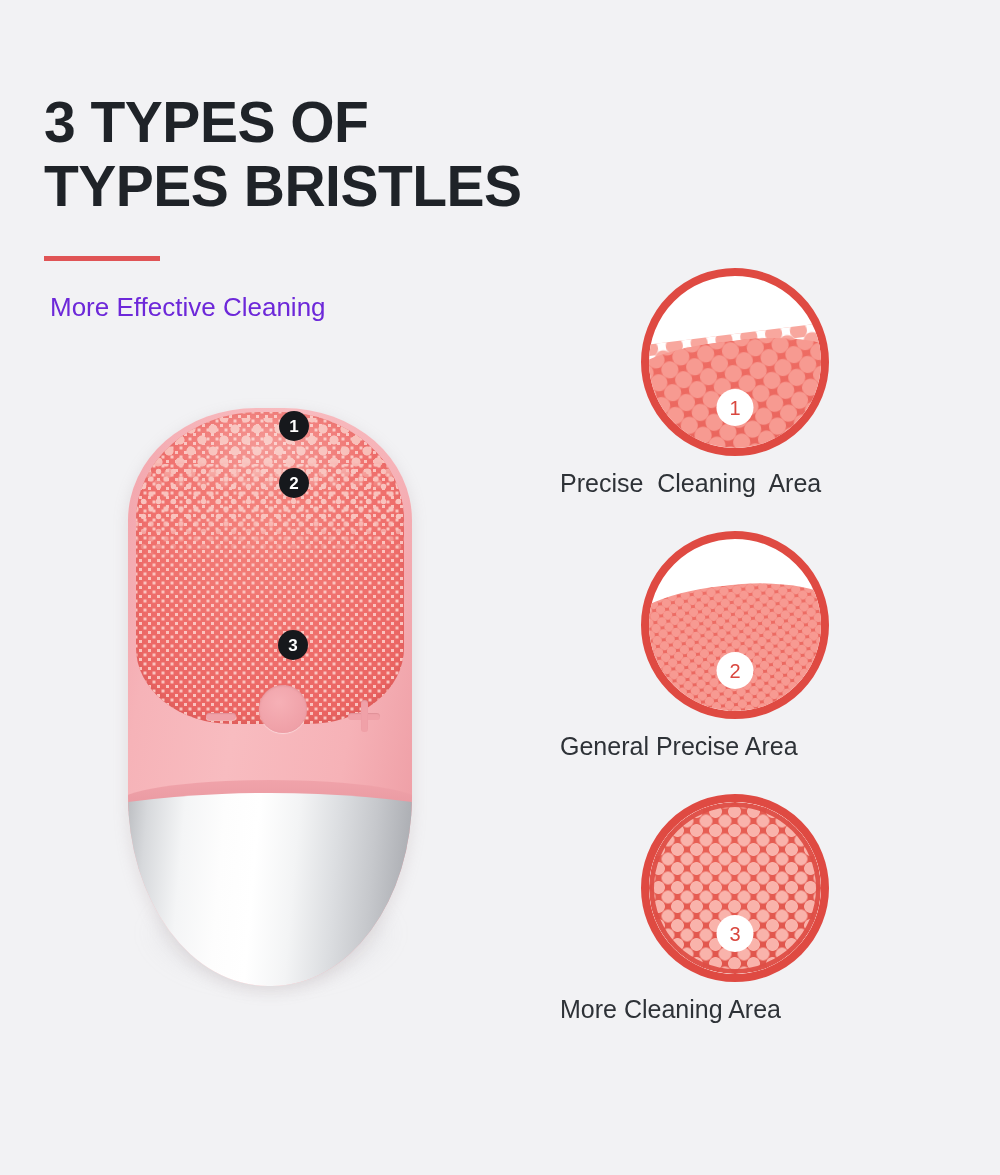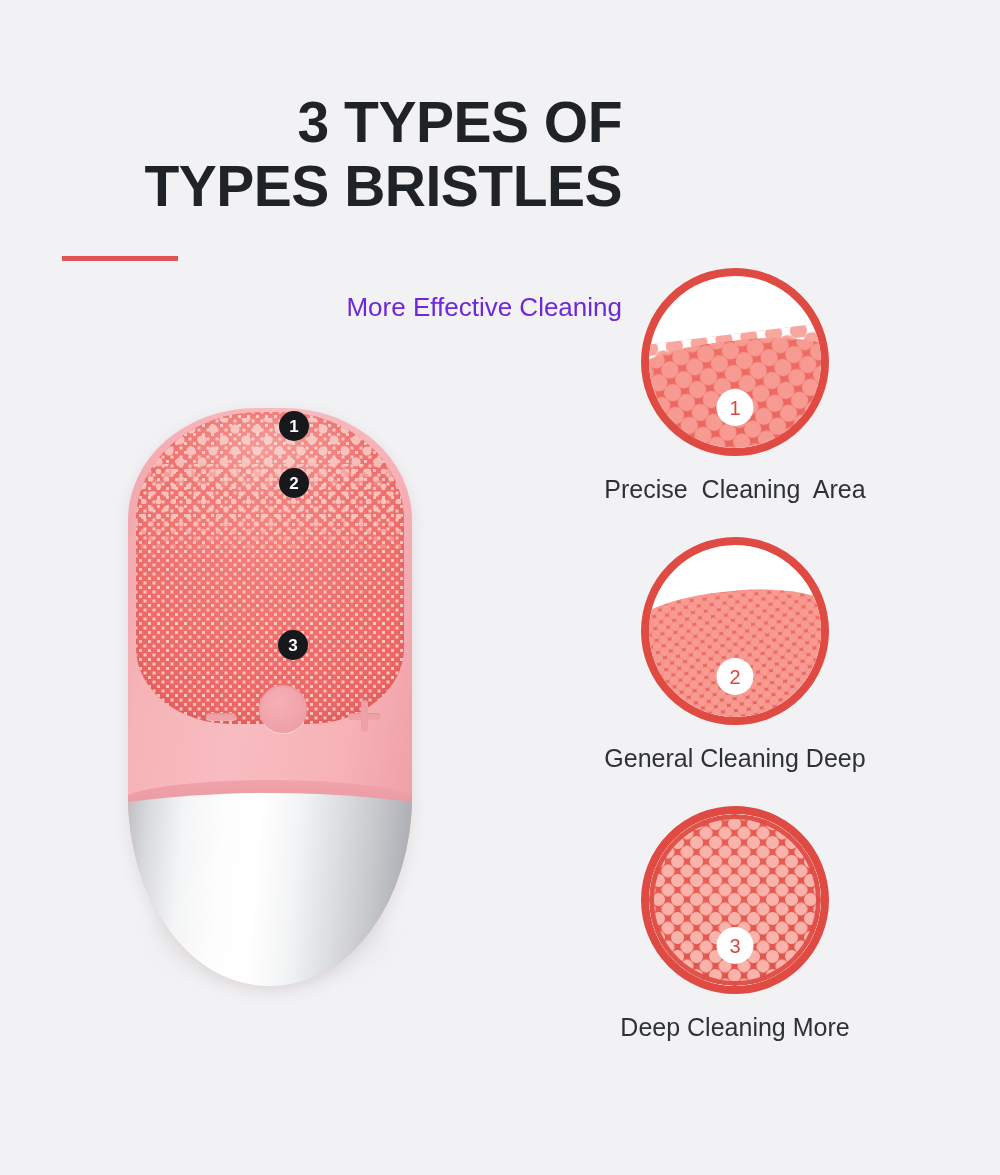--- a/index.html
+++ b/index.html
@@ -13,21 +13,21 @@
   }
 
   #page {
     position: relative;
     width: 1000px;
     height: 1175px;
     background: #f2f2f4;
   }
 
   
-  #header { position: absolute; left: 62px; top: 90px; width: 560px; text-align: right; }
+  #header { position: absolute; left: 44px; top: 90px; width: 560px; }
 
   .title-line {
     font-size: 57px;
     font-weight: bold;
     color: #1f2328;
     letter-spacing: -0.5px;
     line-height: 64px;
     white-space: nowrap;
   }
 
@@ -321,22 +321,21 @@
     font-size: 20px;
     font-weight: normal;
     display: flex;
     align-items: center;
     justify-content: center;
     line-height: 1;
     z-index: 4;
   }
 
   .feature-caption {
-    margin-top: 18px;
-    text-align: center;
+    margin-top: 12px;
     font-size: 25px;
     color: #2e3237;
     line-height: 30px;
     white-space: pre;
   }
 </style>
 </head>
 <body>
 
 <div id="page">
@@ -382,25 +381,25 @@
         <div class="circle-badge">1</div>
       </div>
       <div class="feature-caption">Precise  Cleaning  Area</div>
     </div>
 
     <div class="feature">
       <div class="feature-circle">
         <div id="circle-2-fill"></div>
         <div class="circle-badge">2</div>
       </div>
-      <div class="feature-caption">General Cleaning Deep</div>
+      <div class="feature-caption">General Precise Area</div>
     </div>
 
     <div class="feature">
       <div class="feature-circle">
         <div id="circle-3-fill"></div>
         <div class="circle-badge">3</div>
       </div>
-      <div class="feature-caption">Deep Cleaning More</div>
+      <div class="feature-caption">More Cleaning Area</div>
     </div>
 
   </div>
 </div>
 
 </body></html>

